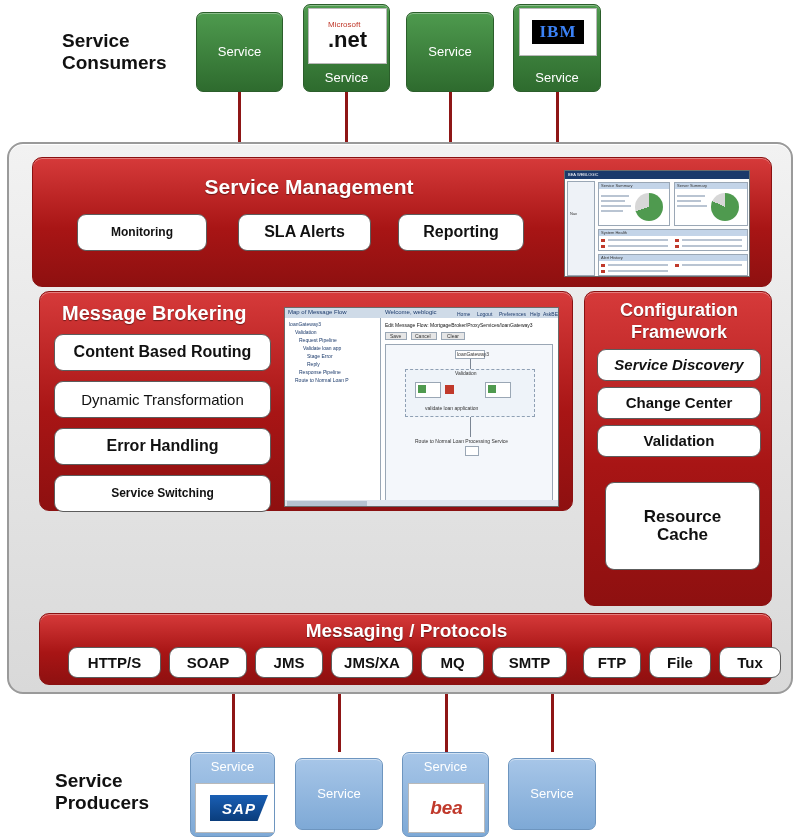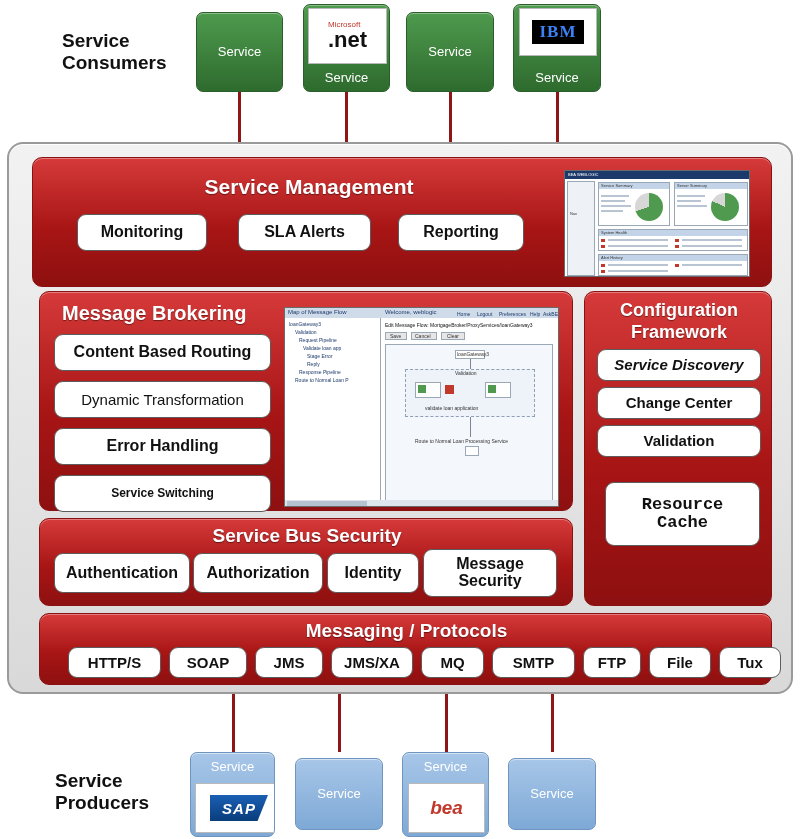--- a/index.html
+++ b/index.html
@@ -186,21 +186,21 @@
   <div class="conn" style="left:238px; top:92px; height:52px;"></div>
   <div class="conn" style="left:345px; top:92px; height:52px;"></div>
   <div class="conn" style="left:449px; top:92px; height:52px;"></div>
   <div class="conn" style="left:556px; top:92px; height:52px;"></div>
 
   <div id="shell">
 
     <div class="panel" style="left:23px; top:13px; width:740px; height:130px;">
       <div class="panel-title" style="position:absolute; left:16px; top:17px; width:520px; font-size:21px;">Service Management</div>
 
-      <div class="cap-btn" style="left:44px; top:56px; width:130px; height:37px; font-size:16px;">Monitoring</div>
+      <div class="cap-btn" style="left:44px; top:56px; width:130px; height:37px; font-size:12px;">Monitoring</div>
       <div class="cap-btn" style="left:205px; top:56px; width:133px; height:37px; font-size:16px;">SLA Alerts</div>
       <div class="cap-btn" style="left:365px; top:56px; width:126px; height:37px; font-size:16px;">Reporting</div>
 
       <div class="thumb" style="left:531px; top:12px; width:186px; height:107px;">
         <div class="thumb-inner" style="background:#fdfdfd;">
           <div class="t-bar" style="left:0; top:0; width:186px; height:8px; background:#1b3a6b;"></div>
           <div class="t-txt" style="left:3px; top:1px; color:#fff; font-size:4px;">BEA WEBLOGIC</div>
           <div class="t-box" style="left:2px; top:10px; width:28px; height:95px; background:#eef2f7;"></div>
           <div class="t-txt" style="left:5px; top:40px; font-size:4px;">Nav</div>
 
@@ -312,44 +312,36 @@
     </div>
 
     <div class="panel" style="left:575px; top:147px; width:188px; height:315px;">
       <div class="panel-title" style="position:absolute; left:0; top:8px; width:188px; font-size:18px;">Configuration</div>
       <div class="panel-title" style="position:absolute; left:0; top:30px; width:188px; font-size:18px;">Framework</div>
 
       <div class="cap-btn" style="left:12px; top:57px; width:164px; height:32px; font-size:15px;font-style:italic;">Service Discovery</div>
       <div class="cap-btn" style="left:12px; top:95px; width:164px; height:32px; font-size:15px;">Change Center</div>
       <div class="cap-btn" style="left:12px; top:133px; width:164px; height:32px; font-size:15px;">Validation</div>
 
-      <div class="cap-btn" style="left:20px; top:190px; width:155px; height:64px; font-size:17px; flex-direction:column;font-family:Liberation Mono, monospace;">
+      <div class="cap-btn" style="left:20px; top:190px; width:155px; height:88px; font-size:17px; flex-direction:column;">
         <span>Resource</span>
         <span>Cache</span>
       </div>
     </div>
 
-    <div class="panel" style="left:30px; top:374px; width:534px; height:88px;">
-      <div class="panel-title" style="position:absolute; left:0; top:6px; width:534px; font-size:19px;">Service Bus Security</div>
-
-      <div class="cap-btn" style="left:14px; top:34px; width:136px; height:40px; font-size:16px;">Authentication</div>
-      <div class="cap-btn" style="left:153px; top:34px; width:130px; height:40px; font-size:16px;">Authorization</div>
-      <div class="cap-btn" style="left:287px; top:34px; width:92px; height:40px; font-size:16px;">Identity</div>
-      <div class="cap-btn" style="left:383px; top:30px; width:134px; height:48px; font-size:16px;">Message Security</div>
-    </div>
 
     <div class="panel" style="left:30px; top:469px; width:733px; height:72px;">
       <div class="panel-title" style="position:absolute; left:0; top:6px; width:733px; font-size:19px;">Messaging / Protocols</div>
 
       <div class="cap-btn" style="left:28px;  top:33px; width:93px; height:31px; font-size:15px;">HTTP/S</div>
       <div class="cap-btn" style="left:129px; top:33px; width:78px; height:31px; font-size:15px;">SOAP</div>
       <div class="cap-btn" style="left:215px; top:33px; width:68px; height:31px; font-size:15px;">JMS</div>
       <div class="cap-btn" style="left:291px; top:33px; width:82px; height:31px; font-size:15px;">JMS/XA</div>
       <div class="cap-btn" style="left:381px; top:33px; width:63px; height:31px; font-size:15px;">MQ</div>
-      <div class="cap-btn" style="left:452px; top:33px; width:83px; height:31px; font-size:15px;">SMTP</div>
+      <div class="cap-btn" style="left:452px; top:33px; width:75px; height:31px; font-size:15px;">SMTP</div>
       <div class="cap-btn" style="left:543px; top:33px; width:58px; height:31px; font-size:15px;">FTP</div>
       <div class="cap-btn" style="left:609px; top:33px; width:62px; height:31px; font-size:15px;">File</div>
       <div class="cap-btn" style="left:679px; top:33px; width:62px; height:31px; font-size:15px;">Tux</div>
     </div>
   </div>
 
   <div class="conn" style="left:232px; top:694px; height:58px;"></div>
   <div class="conn" style="left:338px; top:694px; height:58px;"></div>
   <div class="conn" style="left:445px; top:694px; height:58px;"></div>
   <div class="conn" style="left:551px; top:694px; height:58px;"></div>

